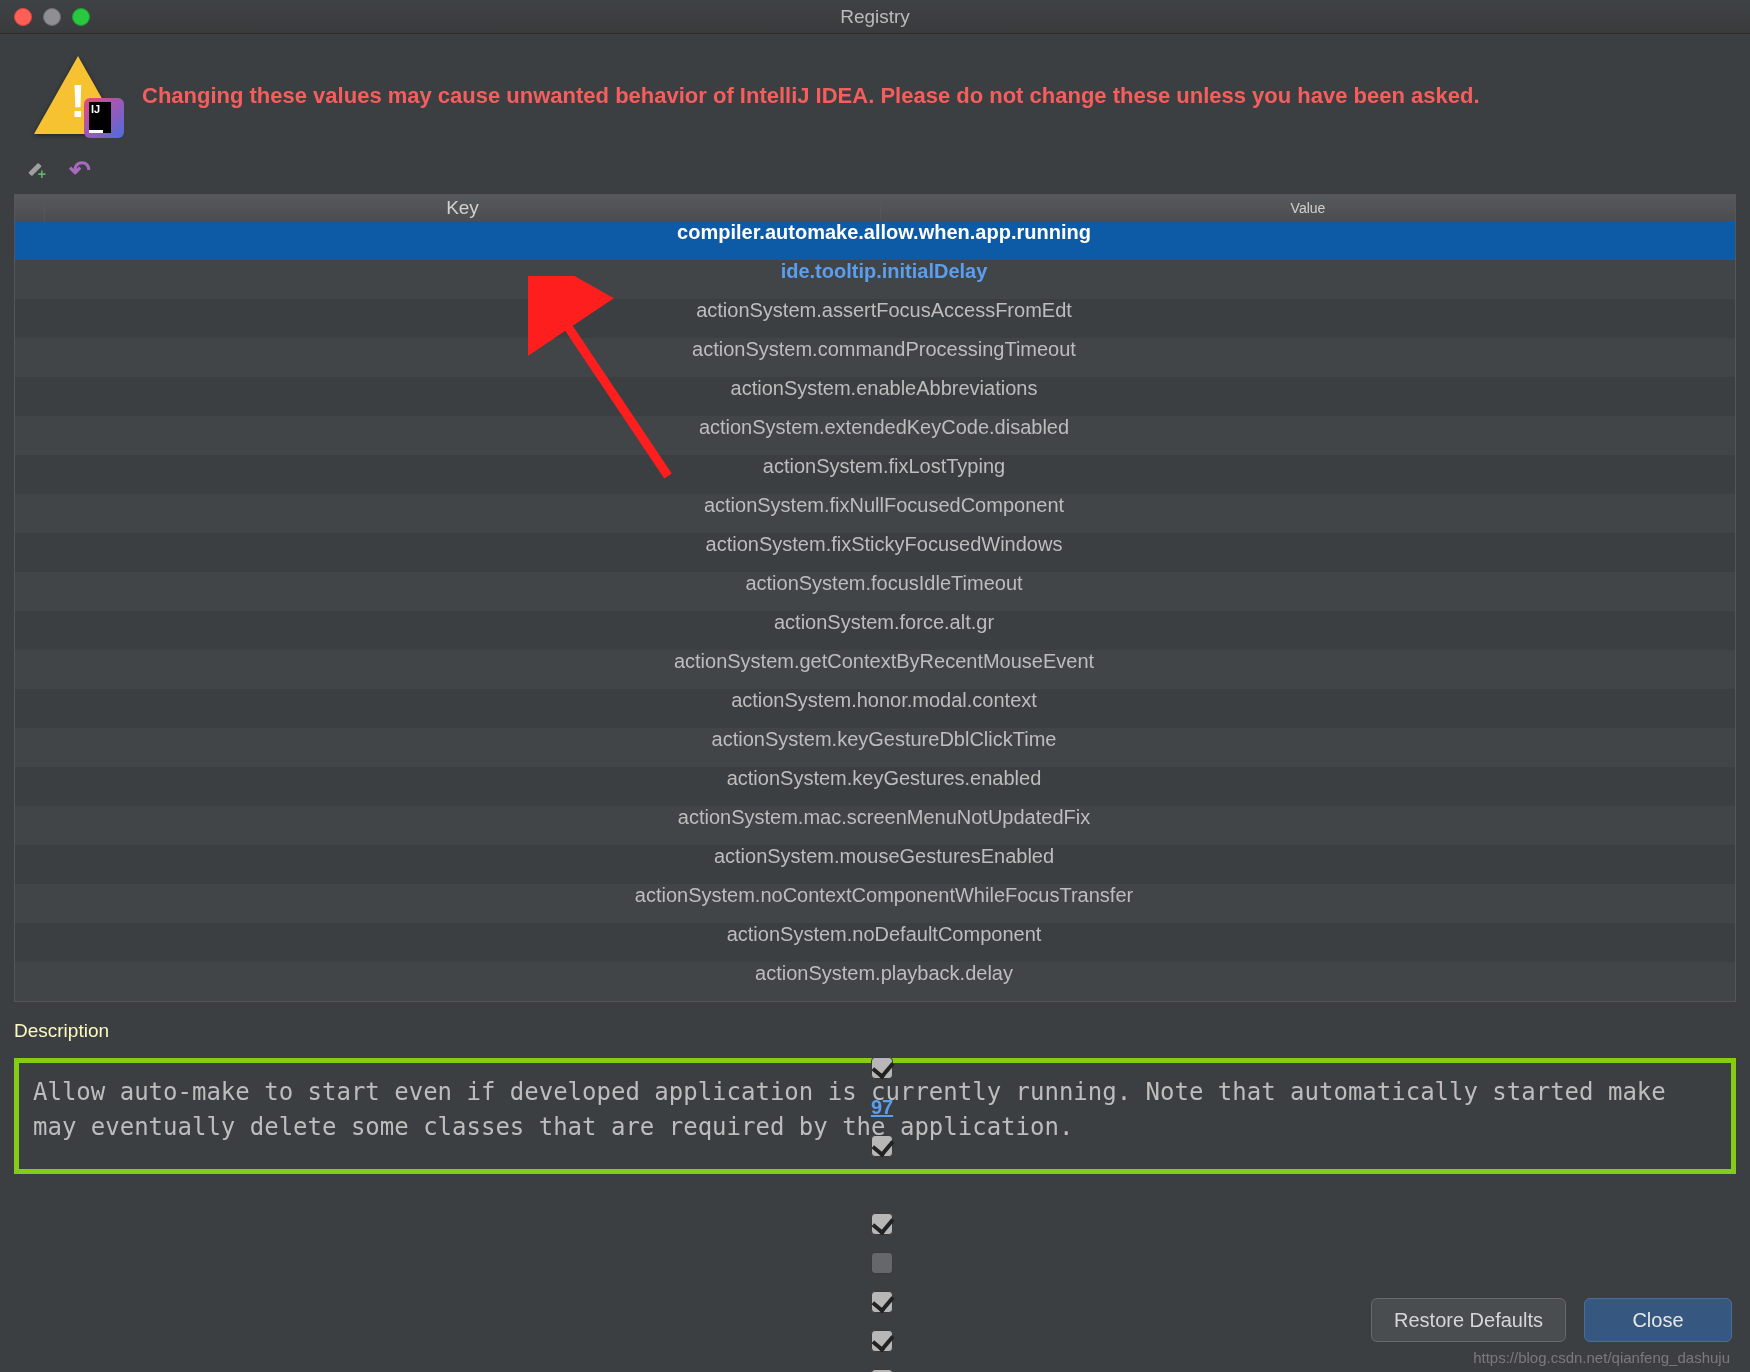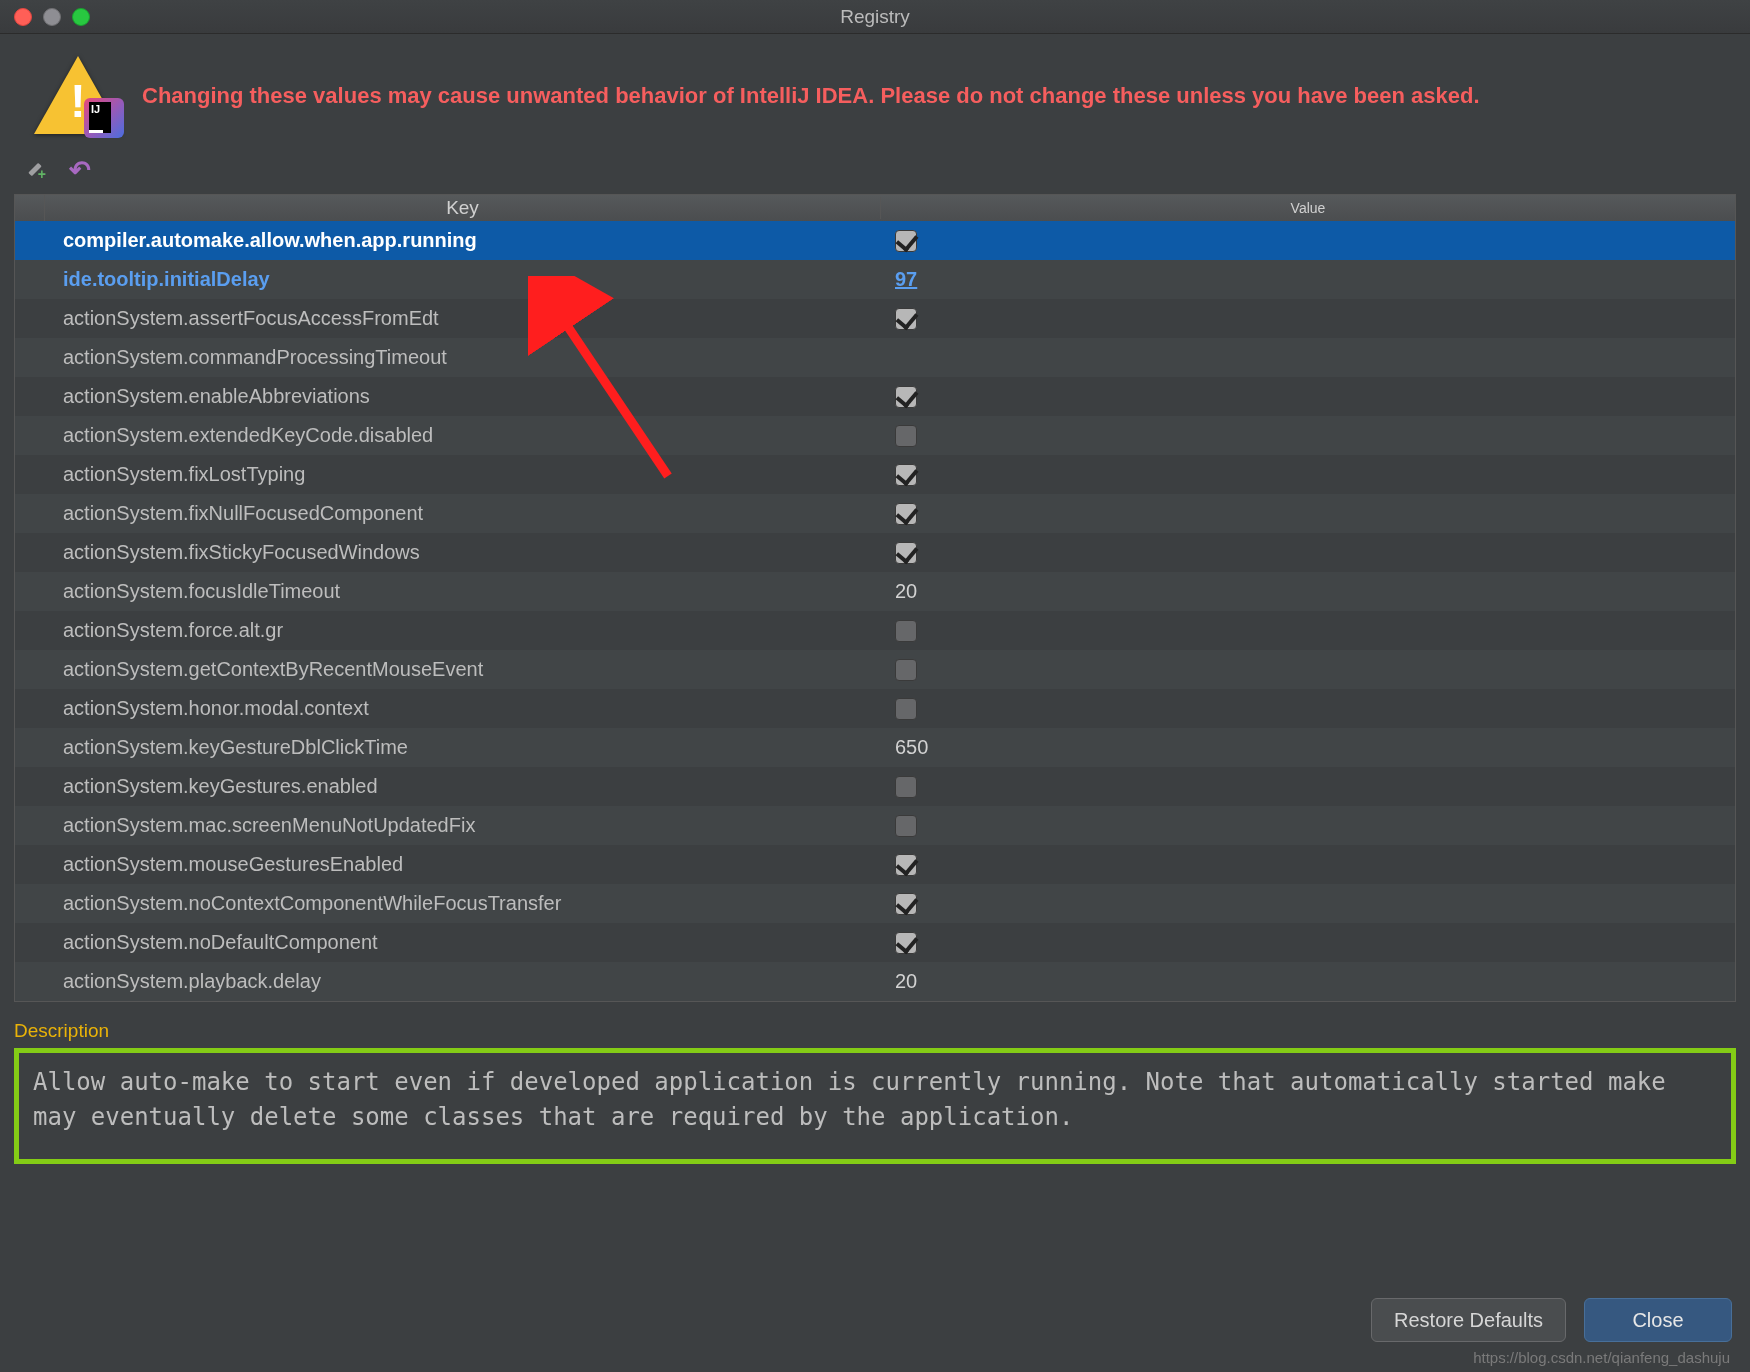--- a/index.html
+++ b/index.html
@@ -73,21 +73,21 @@
   }
   .undo-icon { color:#a869c1; font-size:26px; font-weight:700; }
 
   
   .reg-table-wrap { margin:0 14px; border:1px solid #565656; }
   .thead { display:flex; background:linear-gradient(#56595b,#4b4d4f); height:26px; align-items:center; }
   .th-gutter { width:30px; border-right:1px solid #565656; height:100%; }
   .th-key   { flex:0 0 836px; text-align:center; color:#d0d0d0; font-size:19px; border-right:1px solid #565656; }
   .th-val   { flex:1; text-align:center; color:#d0d0d0; font-size:14px; }
   .tbody { }
-  .row { display:flex; height:39px; align-items:center; }
+  .row { display:flex; height:39px; align-items:center;flex-direction:column; }
   .row:nth-child(odd) { background:#3c3f41; }
   .row:nth-child(even){ background:#414547; }
   .cell-gutter { width:30px; }
   .cell-key { flex:0 0 836px; padding-left:18px; font-size:20px; color:#bdbdbd; white-space:nowrap; }
   .cell-val { flex:1; padding-left:14px; font-size:20px; color:#d2d2d2; display:flex; align-items:center;}
   .row.selected { background:#0d5aa7 !important; }
   .row.selected .cell-key { color:#fff; font-weight:700; }
   .row.highlight .cell-key { color:#5a9ef0; font-weight:700; }
   .row.highlight .cell-val { color:#5a9ef0; font-weight:700;text-decoration:underline; }
   
@@ -102,21 +102,21 @@
     width:10px; height:15px; border:solid #222; border-width:0 4px 4px 0;
     transform:rotate(40deg);
   }
   .cb.checked { background:#b7b7b7; }
 
   
   .arrow-annot { position:absolute; pointer-events:none; }
 
   
   .desc-section { margin:18px 14px 0 14px; }
-  .desc-label { color:#eab308; font-size:19px; margin-bottom:6px; }
+  .desc-label { color:#fef9c3; font-size:19px; margin-bottom:16px; }
   .desc-box {
     border:5px solid #84cc16; min-height:116px; padding:12px 14px;
     font-family: "Menlo","Consolas",monospace; font-size:24px; color:#bdbdbd;
     line-height:1.45;
   }
 
   
   .footer {
     position:absolute; right:18px; bottom:30px; display:flex; gap:18px;
   }

